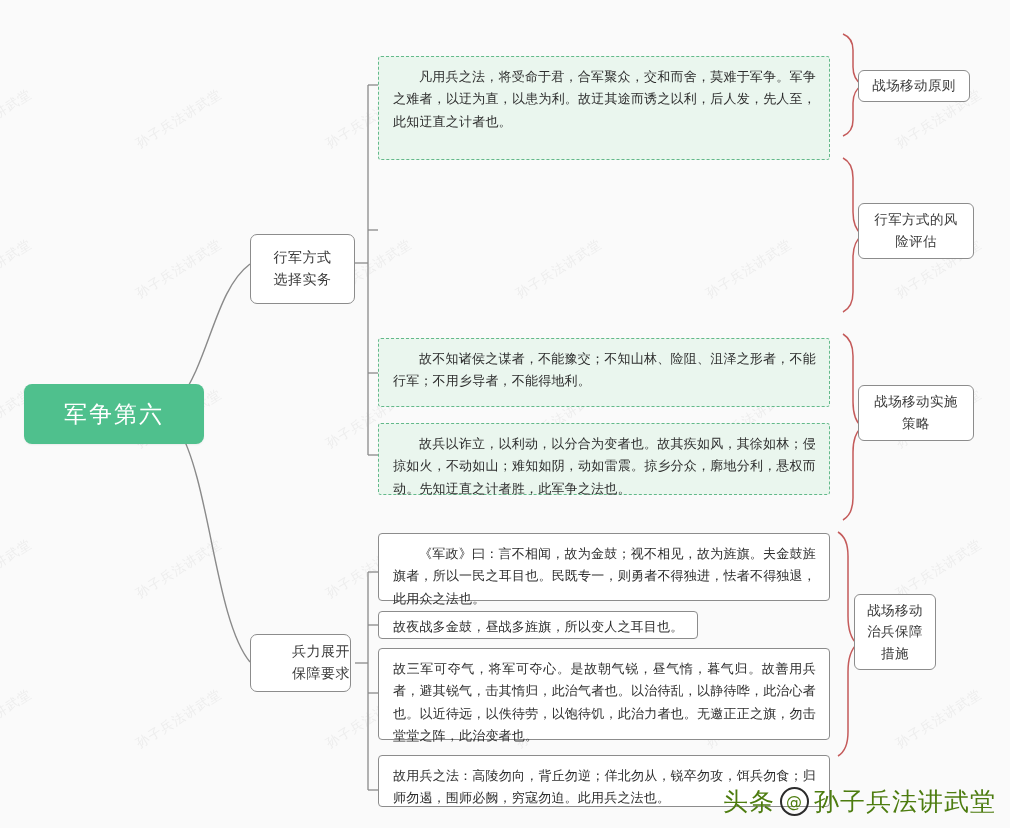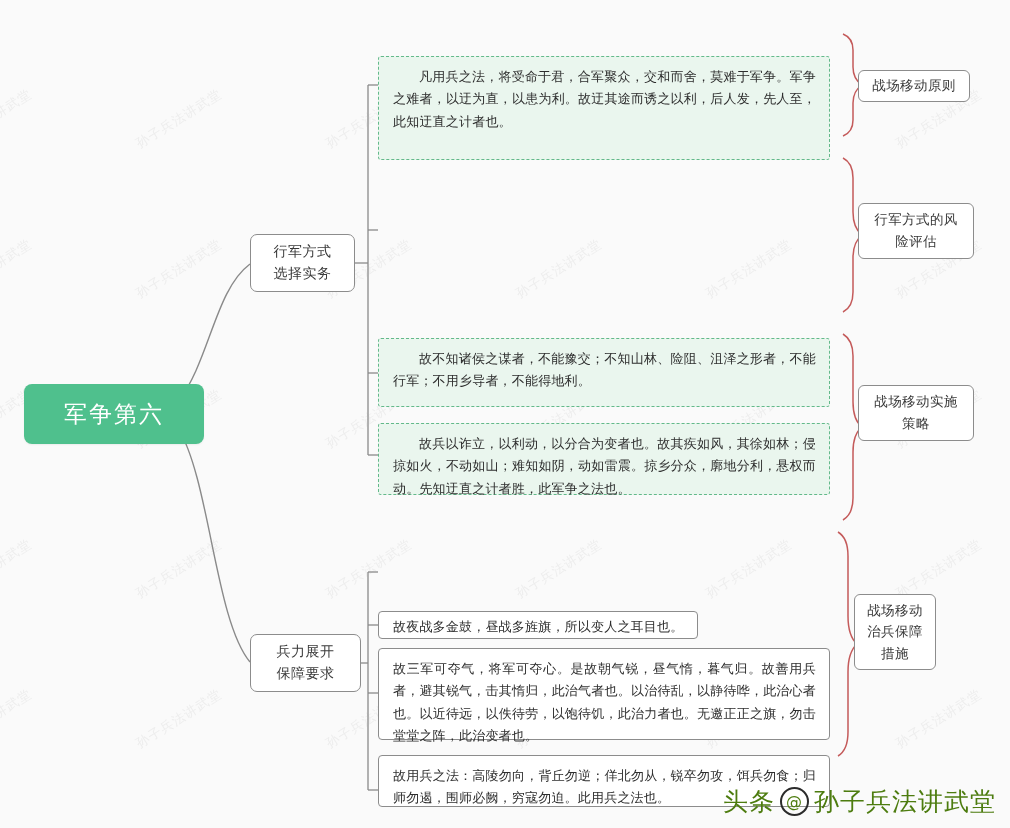--- a/index.html
+++ b/index.html
@@ -219,43 +219,46 @@
       <path d="M843 158 q 10 5 10 20 l 0 34 q 0 16 9 23 q -9 7 -9 23 l 0 34 q 0 15 -10 20"></path>
       <path d="M843 334 q 10 6 10 22 l 0 46 q 0 18 9 25 q -9 7 -9 25 l 0 46 q 0 16 -10 22"></path>
       <path d="M838 532 q 10 6 10 24 l 0 60 q 0 20 9 28 q -9 8 -9 28 l 0 60 q 0 18 -10 24"></path>
     </g>
   </svg>
 
   <div class="node root-node" style="left:24px; top:384px; width:180px; height:60px;">
     <span>军争第六</span>
   </div>
 
-  <div class="node branch-node" style="left:250px; top:234px; width:105px; height:58px;">
+  <div class="node branch-node" style="left:250px; top:234px; width:105px; height:70px;">
     <span>行军方式</span>
     <span>选择实务</span>
   </div>
 
-  <div class="node branch-node" style="left:250px; top:634px; width:111px; height:58px;">
+  <div class="node branch-node" style="left:250px; top:634px; width:101px; height:58px;align-items:flex-end;">
     <span>兵力展开</span>
     <span>保障要求</span>
   </div>
 
   <div class="node content-box green" style="left:378px; top:32px; width:452px; height:104px;margin-top:24px;">
     <p class="indent">凡用兵之法，将受命于君，合军聚众，交和而舍，莫难于军争。军争之难者，以迂为直，以患为利。故迂其途而诱之以利，后人发，先人至，此知迂直之计者也。</p>
   </div>
 
 
   <div class="node content-box green" style="left:378px; top:338px; width:452px; height:69px;">
     <p class="indent">故不知诸侯之谋者，不能豫交；不知山林、险阻、沮泽之形者，不能行军；不用乡导者，不能得地利。</p>
   </div>
 
   <div class="node content-box green" style="left:378px; top:423px; width:452px; height:72px;font-family:Liberation Serif, serif;">
     <p class="indent">故兵以诈立，以利动，以分合为变者也。故其疾如风，其徐如林；侵掠如火，不动如山；难知如阴，动如雷震。掠乡分众，廓地分利，悬权而动。先知迂直之计者胜，此军争之法也。</p>
   </div>
 
+  <div class="node content-box plain" style="left:378px; top:533px; width:452px; height:68px;">
+    <p class="indent">《军政》曰：言不相闻，故为金鼓；视不相见，故为旌旗。夫金鼓旌旗者，所以一民之耳目也。民既专一，则勇者不得独进，怯者不得独退，此用众之法也。</p>
+  </div>
 
   <div class="node content-box plain" style="left:378px; top:611px; width:320px; height:28px; padding-top:4px; padding-bottom:4px;">
     <p>故夜战多金鼓，昼战多旌旗，所以变人之耳目也。</p>
   </div>
 
   <div class="node content-box plain" style="left:378px; top:648px; width:452px; height:92px;">
     <p>故三军可夺气，将军可夺心。是故朝气锐，昼气惰，暮气归。故善用兵者，避其锐气，击其惰归，此治气者也。以治待乱，以静待哗，此治心者也。以近待远，以佚待劳，以饱待饥，此治力者也。无邀正正之旗，勿击堂堂之阵，此治变者也。</p>
   </div>
 
   <div class="node content-box plain" style="left:378px; top:755px; width:452px; height:52px;">

